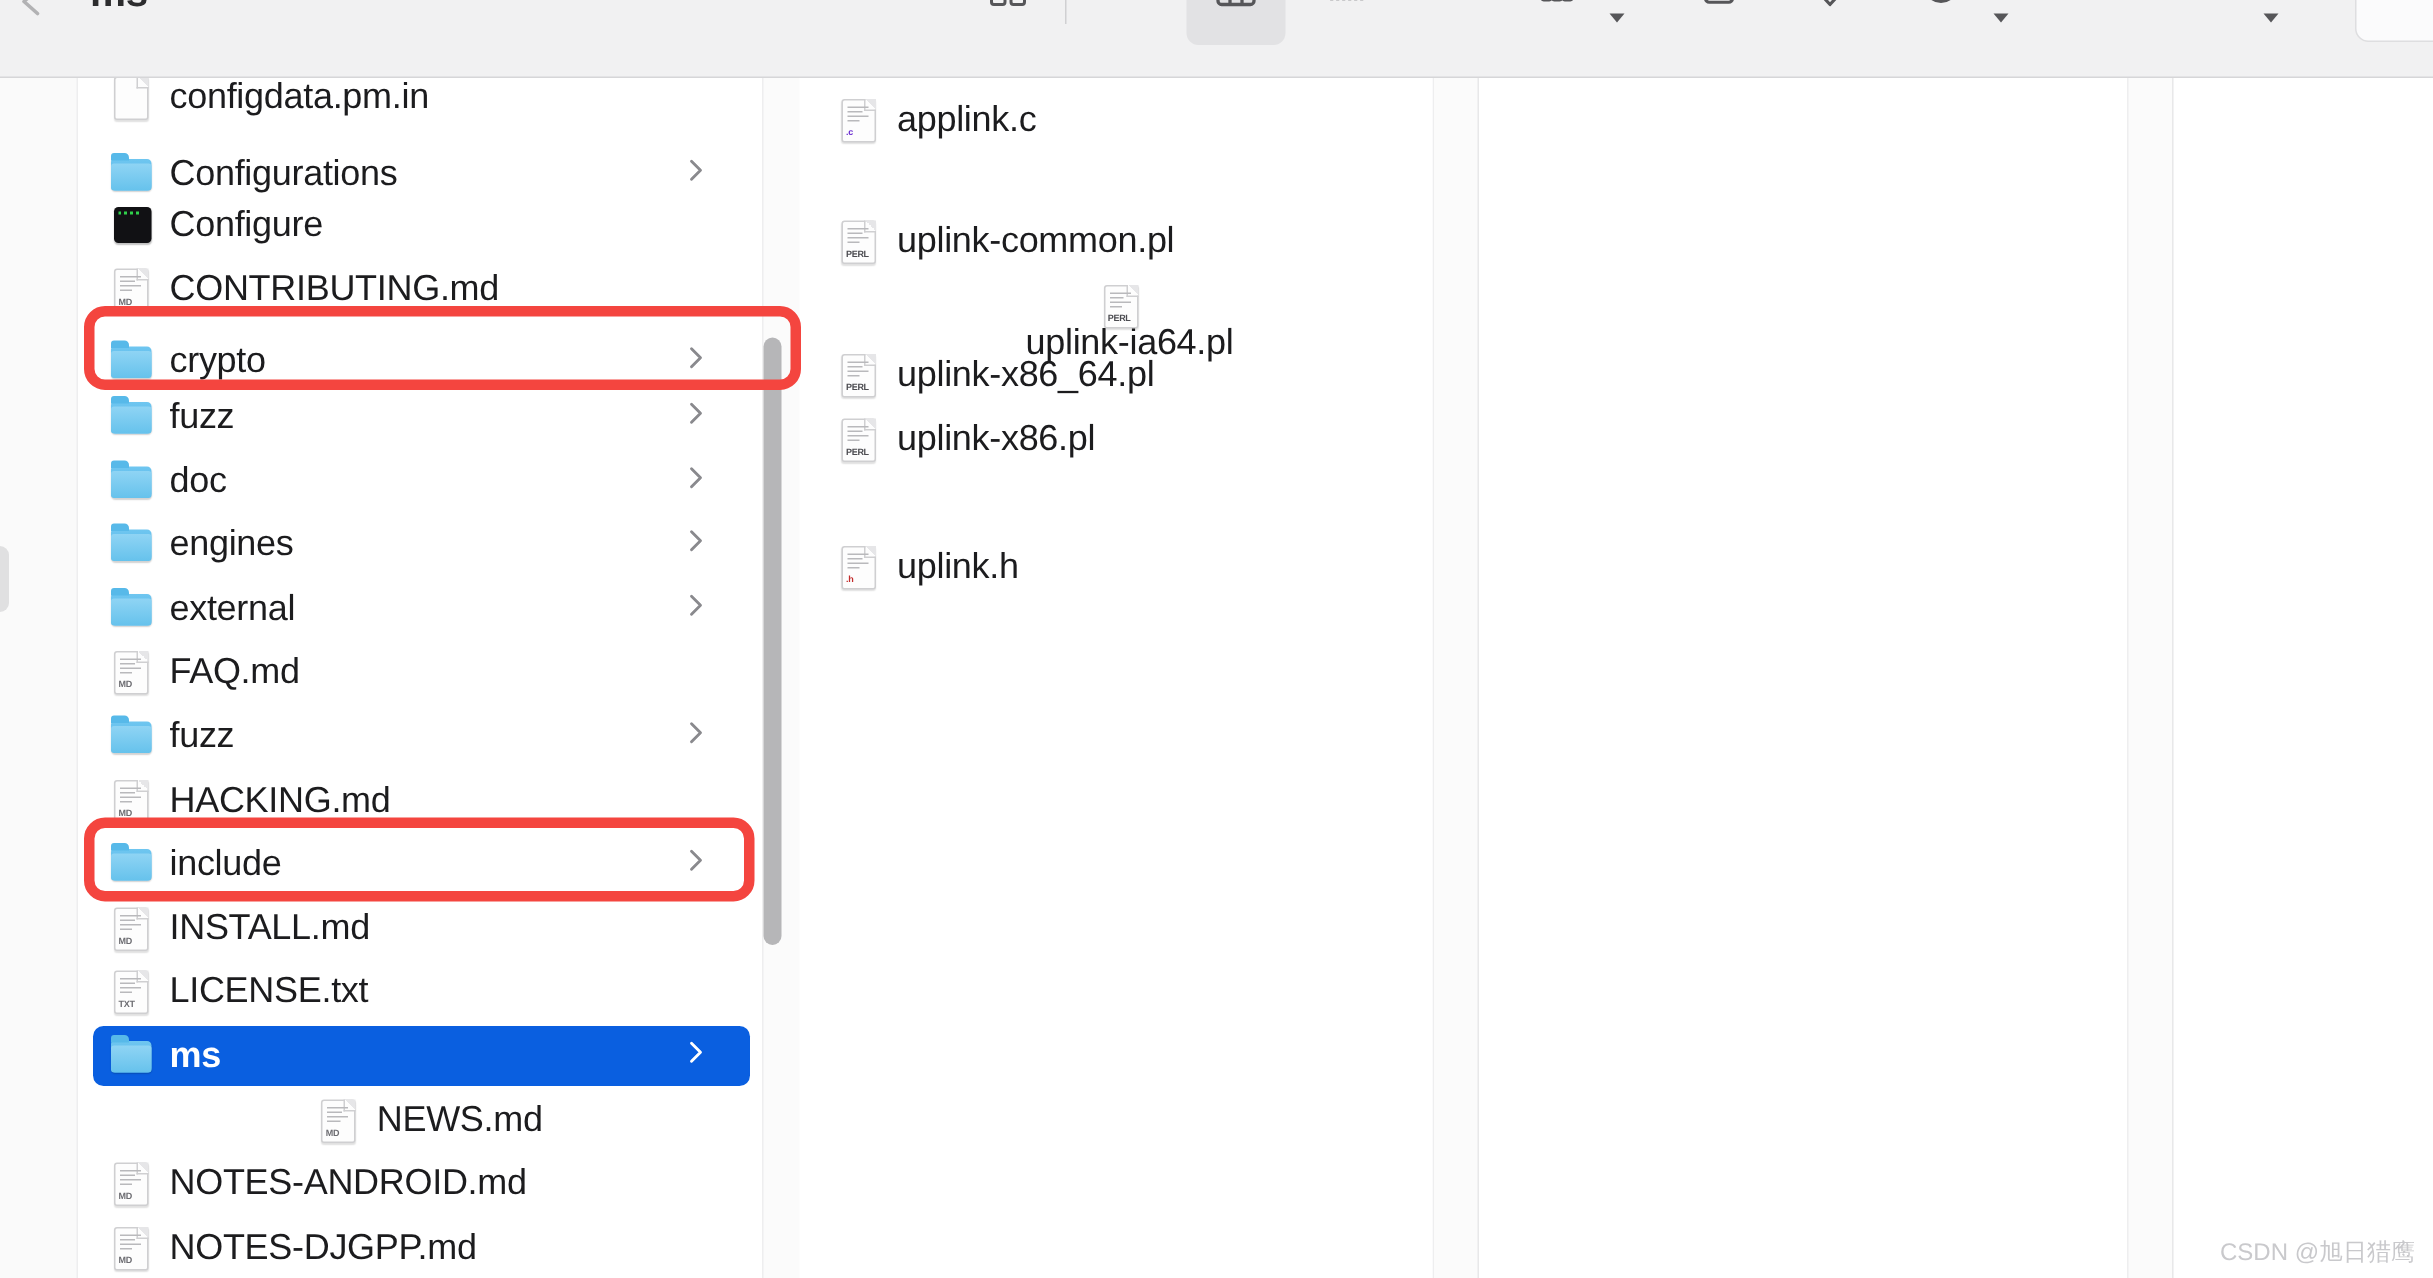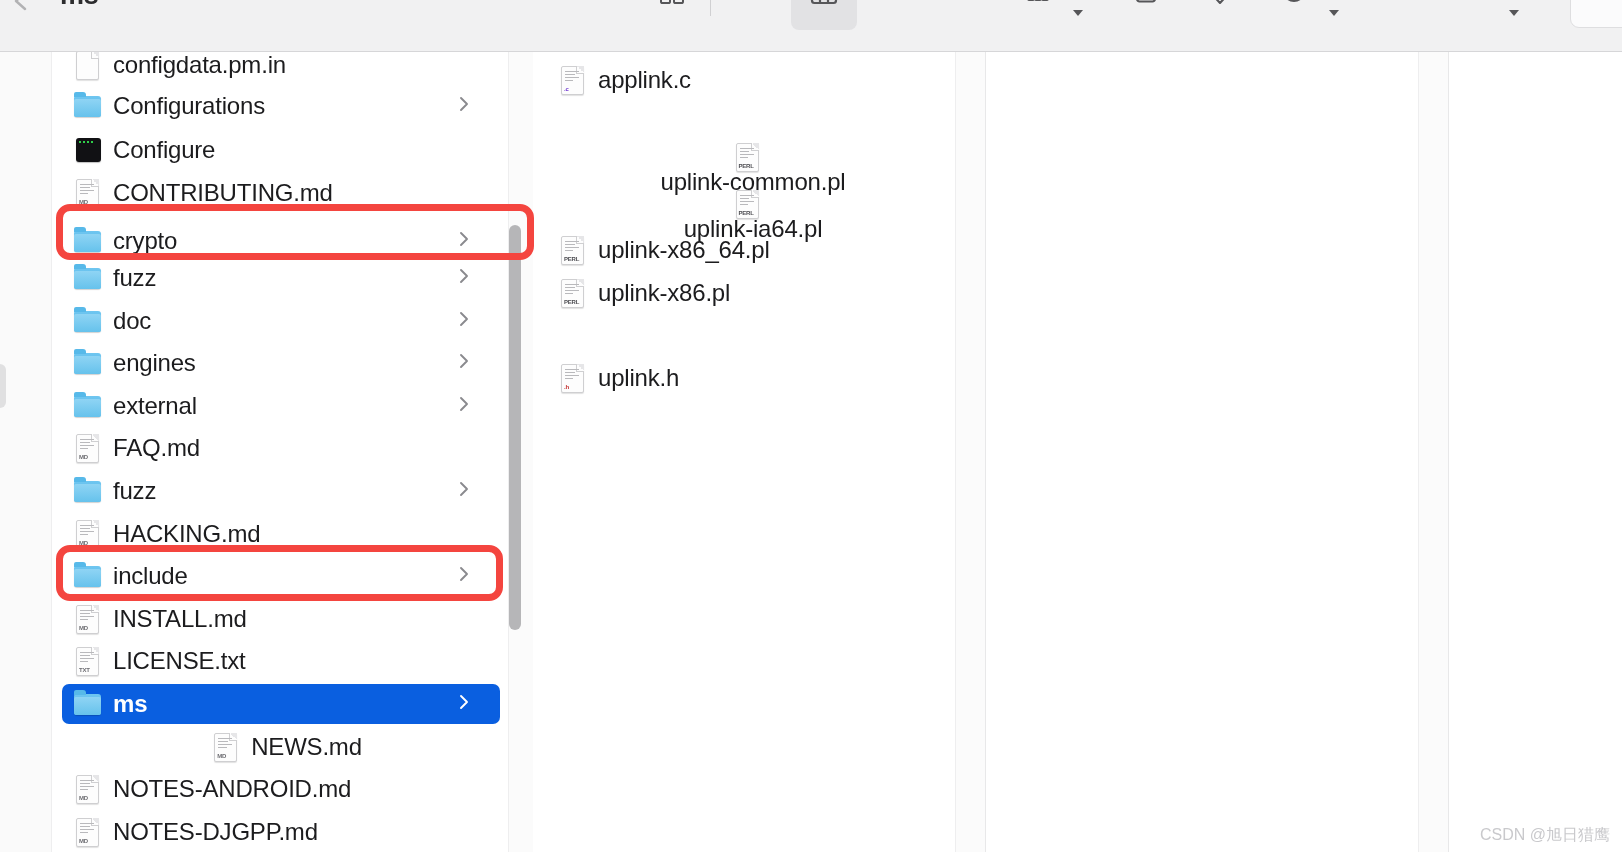--- a/index.html
+++ b/index.html
@@ -312,21 +312,21 @@
 
     <div class="col col-1">
         <div class="row" style="top: -7px;">
           <span class="icon">
             <span class="ic-doc blank">
               <span class="fold"></span>
             </span>
           </span>
           <span class="label">configdata.pm.in</span>
         </div>
-        <div class="row" style="top: 34px;">
+        <div class="row" style="top: 44px;">
           <span class="icon">
             <span class="ic-folder"></span>
           </span>
           <span class="label">Configurations</span>
           <span class="chev"><svg viewBox="0 0 12 20" width="12" height="20" fill="none" stroke="currentColor" stroke-width="1.9" stroke-linecap="round" stroke-linejoin="round">
               <path d="M3 4 L9 10 L3 16"></path>
             </svg></span>
         </div>
         <div class="row" style="top: 78.2px;">
           <span class="icon">
@@ -538,21 +538,21 @@
                 <i></i>
                 <i></i>
                 <i></i>
                 <i></i>
               </span>
               <span class="badge" style="color:#6b2fd0">.c</span>
             </span>
           </span>
           <span class="label">applink.c</span>
         </div>
-        <div class="row" style="top: 89px; flex-direction: column;">
+        <div class="row" style="top: 89px;">
           <span class="icon">
             <span class="ic-doc">
               <span class="fold"></span>
               <span class="lines">
                 <i></i>
                 <i></i>
                 <i></i>
                 <i></i>
               </span>
               <span class="badge" style="color:#4c4c51">PERL</span>

